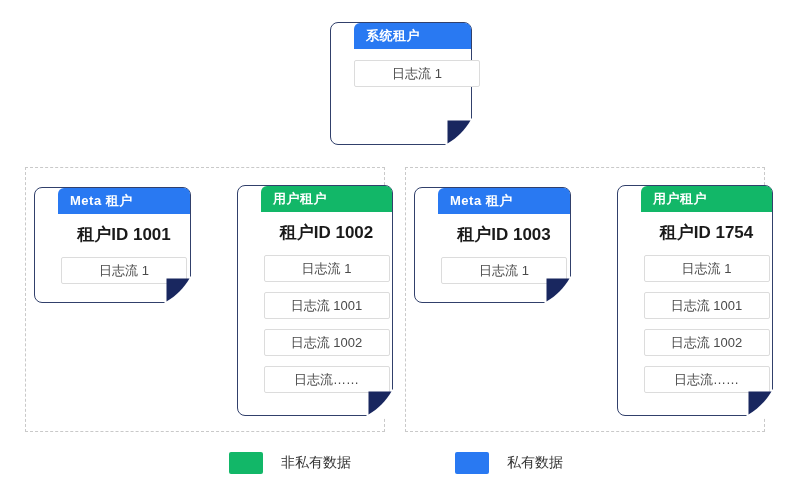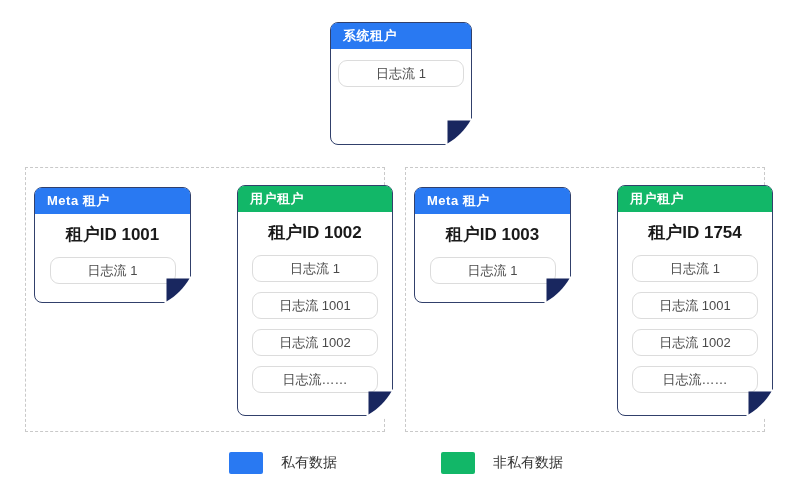--- a/index.html
+++ b/index.html
@@ -10,20 +10,21 @@
   }
   .canvas { position: absolute; inset: 0; width: 792px; height: 500px; }
 
   
   .card {
     position: absolute;
     background: #ffffff;
     border: 1.5px solid #31406B;
     border-radius: 8px;
     border-bottom-right-radius: 0;
+    padding-left: 23px;
   }
   .card-header {
     height: 26px;
     line-height: 26px;
     padding-left: 12px;
     color: #ffffff;
     font-size: 13px;
     font-weight: bold;
     border-radius: 6px 6px 0 0;
     letter-spacing: .5px;
@@ -37,21 +38,21 @@
     color: #1A1A1A;
     margin-top: 9px;
     line-height: 24px;
   }
   .stream-box {
     width: 126px;
     height: 27px;
     line-height: 25px;
     margin: 10px auto 0 auto;
     border: 1px solid #DCDCDC;
-    border-radius: 9px;
+    border-radius: 2px;
     text-align: center;
     font-size: 13px;
     color: #4A4A4A;
     background: #ffffff;
   }
   .fold {
     position: absolute;
     right: -2px;
     bottom: -2px;
     width: 30px;
@@ -150,22 +151,22 @@
       <div class="stream-box">日志流……</div>
       <svg class="fold" width="30" height="30" viewBox="0 0 30 30">
         <polygon points="1,30 30,30 30,1" fill="#ffffff"></polygon>
         <path d="M27.5 4.5 C22 14 14 22 4.5 27.5 L4.5 4.5 Z" fill="#19275F"></path>
       </svg>
     </div>
   </div>
 
   <div class="legend">
     <div class="legend-item">
+      <div class="legend-swatch green"></div>
+      <span class="legend-label">非私有数据</span>
+    </div>
+    <div class="legend-item">
       <div class="legend-swatch blue"></div>
       <span class="legend-label">私有数据</span>
-    </div>
-    <div class="legend-item">
-      <div class="legend-swatch green"></div>
-      <span class="legend-label">非私有数据</span>
     </div>
   </div>
 
 </div>
 
 </body></html>

